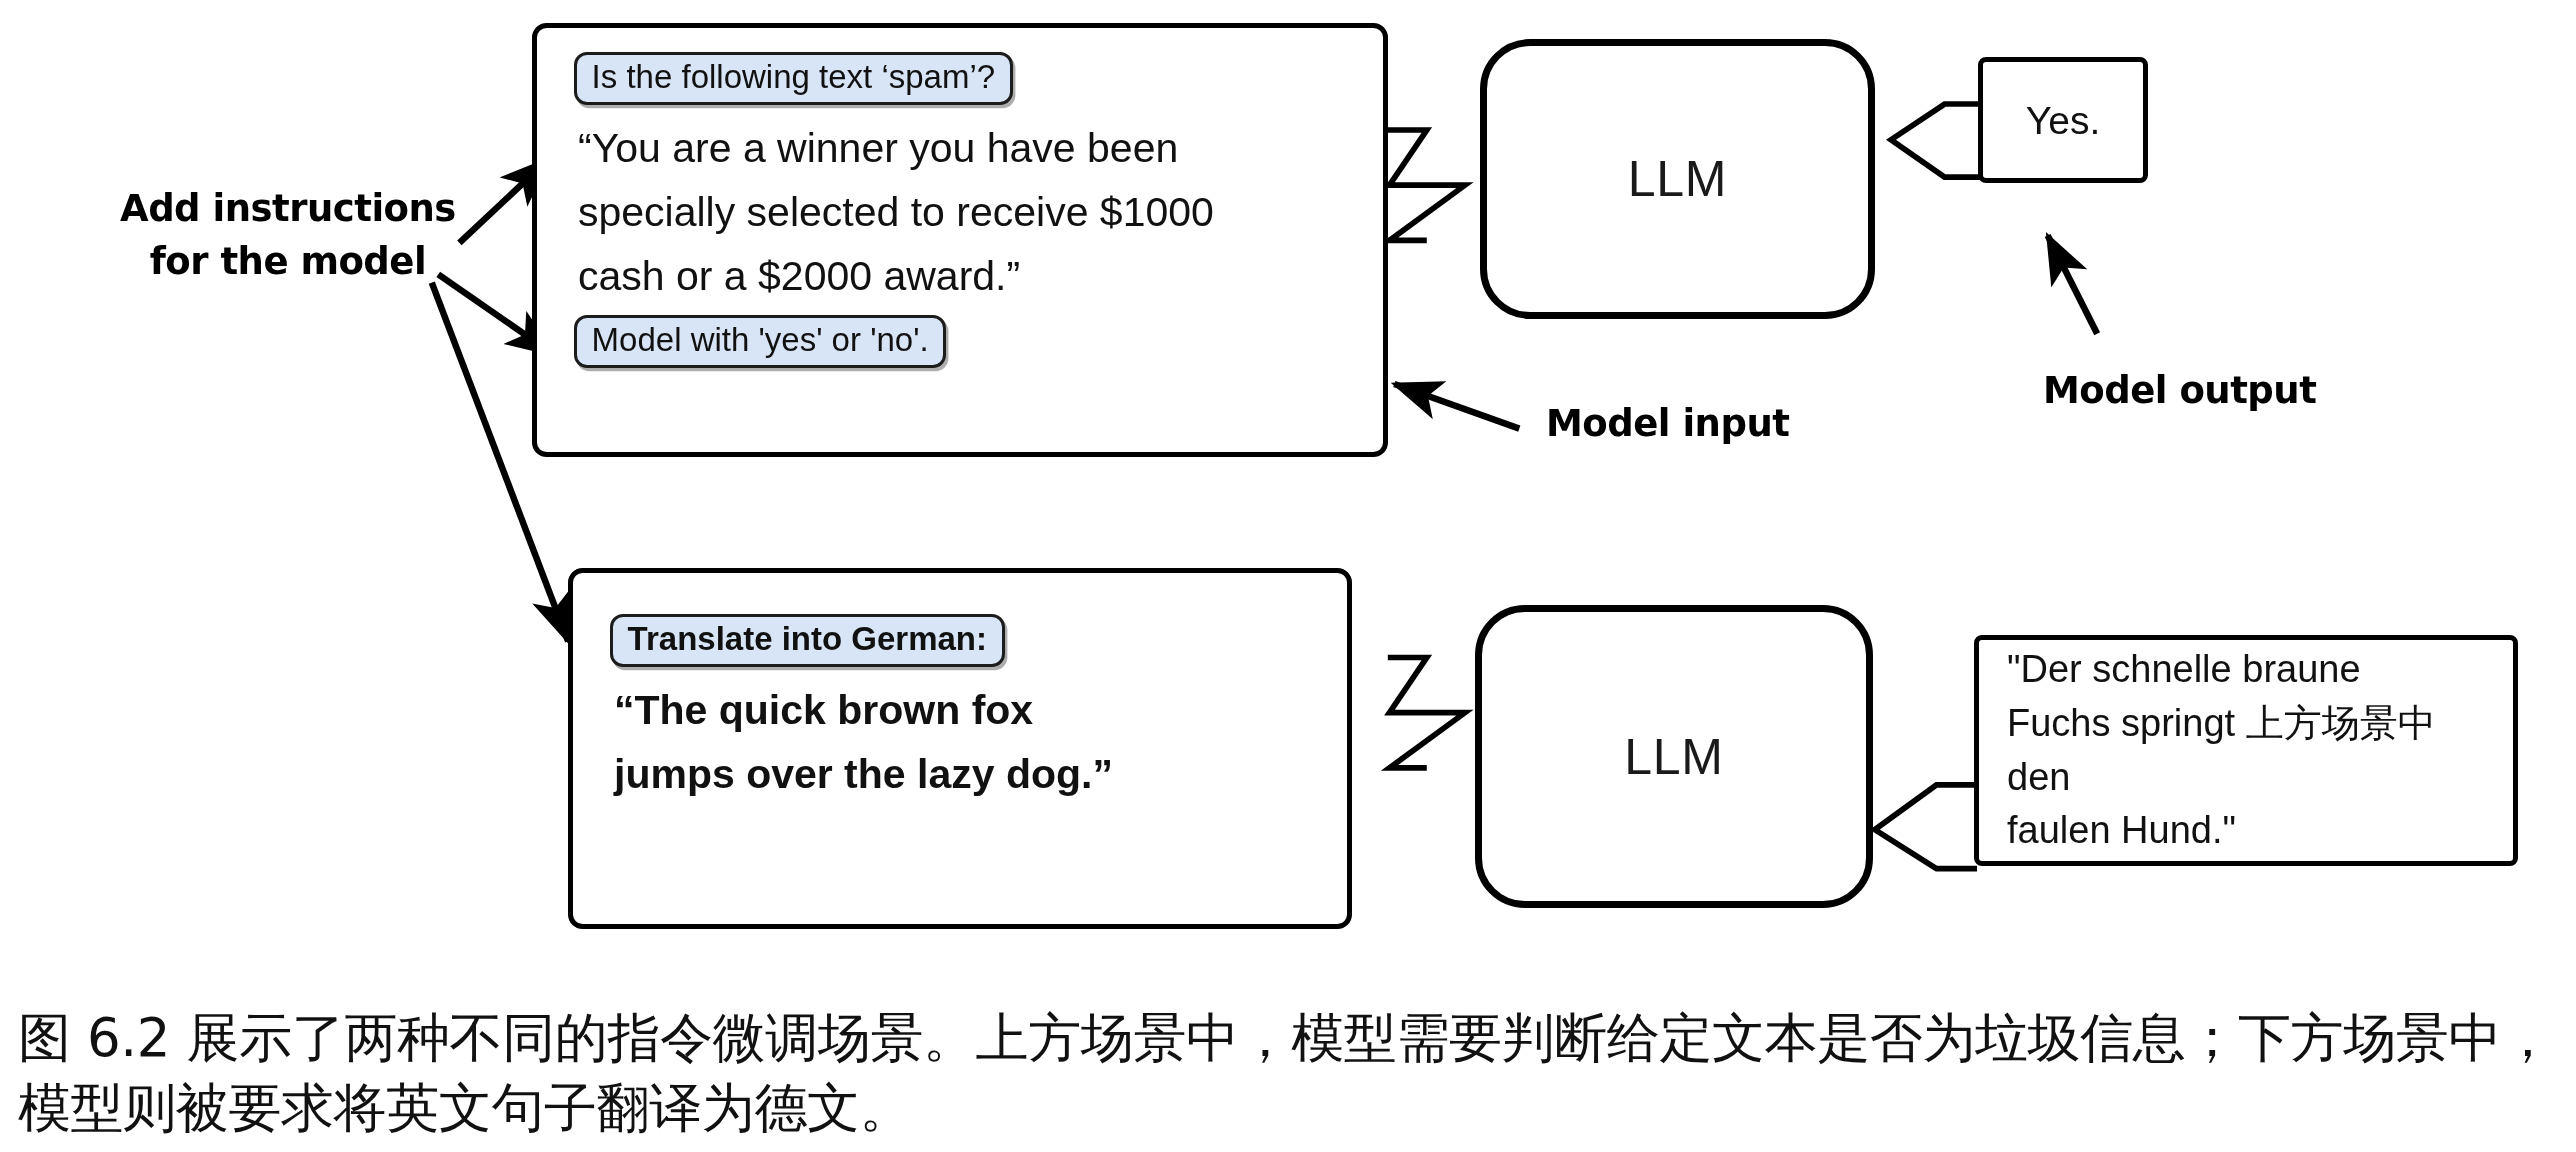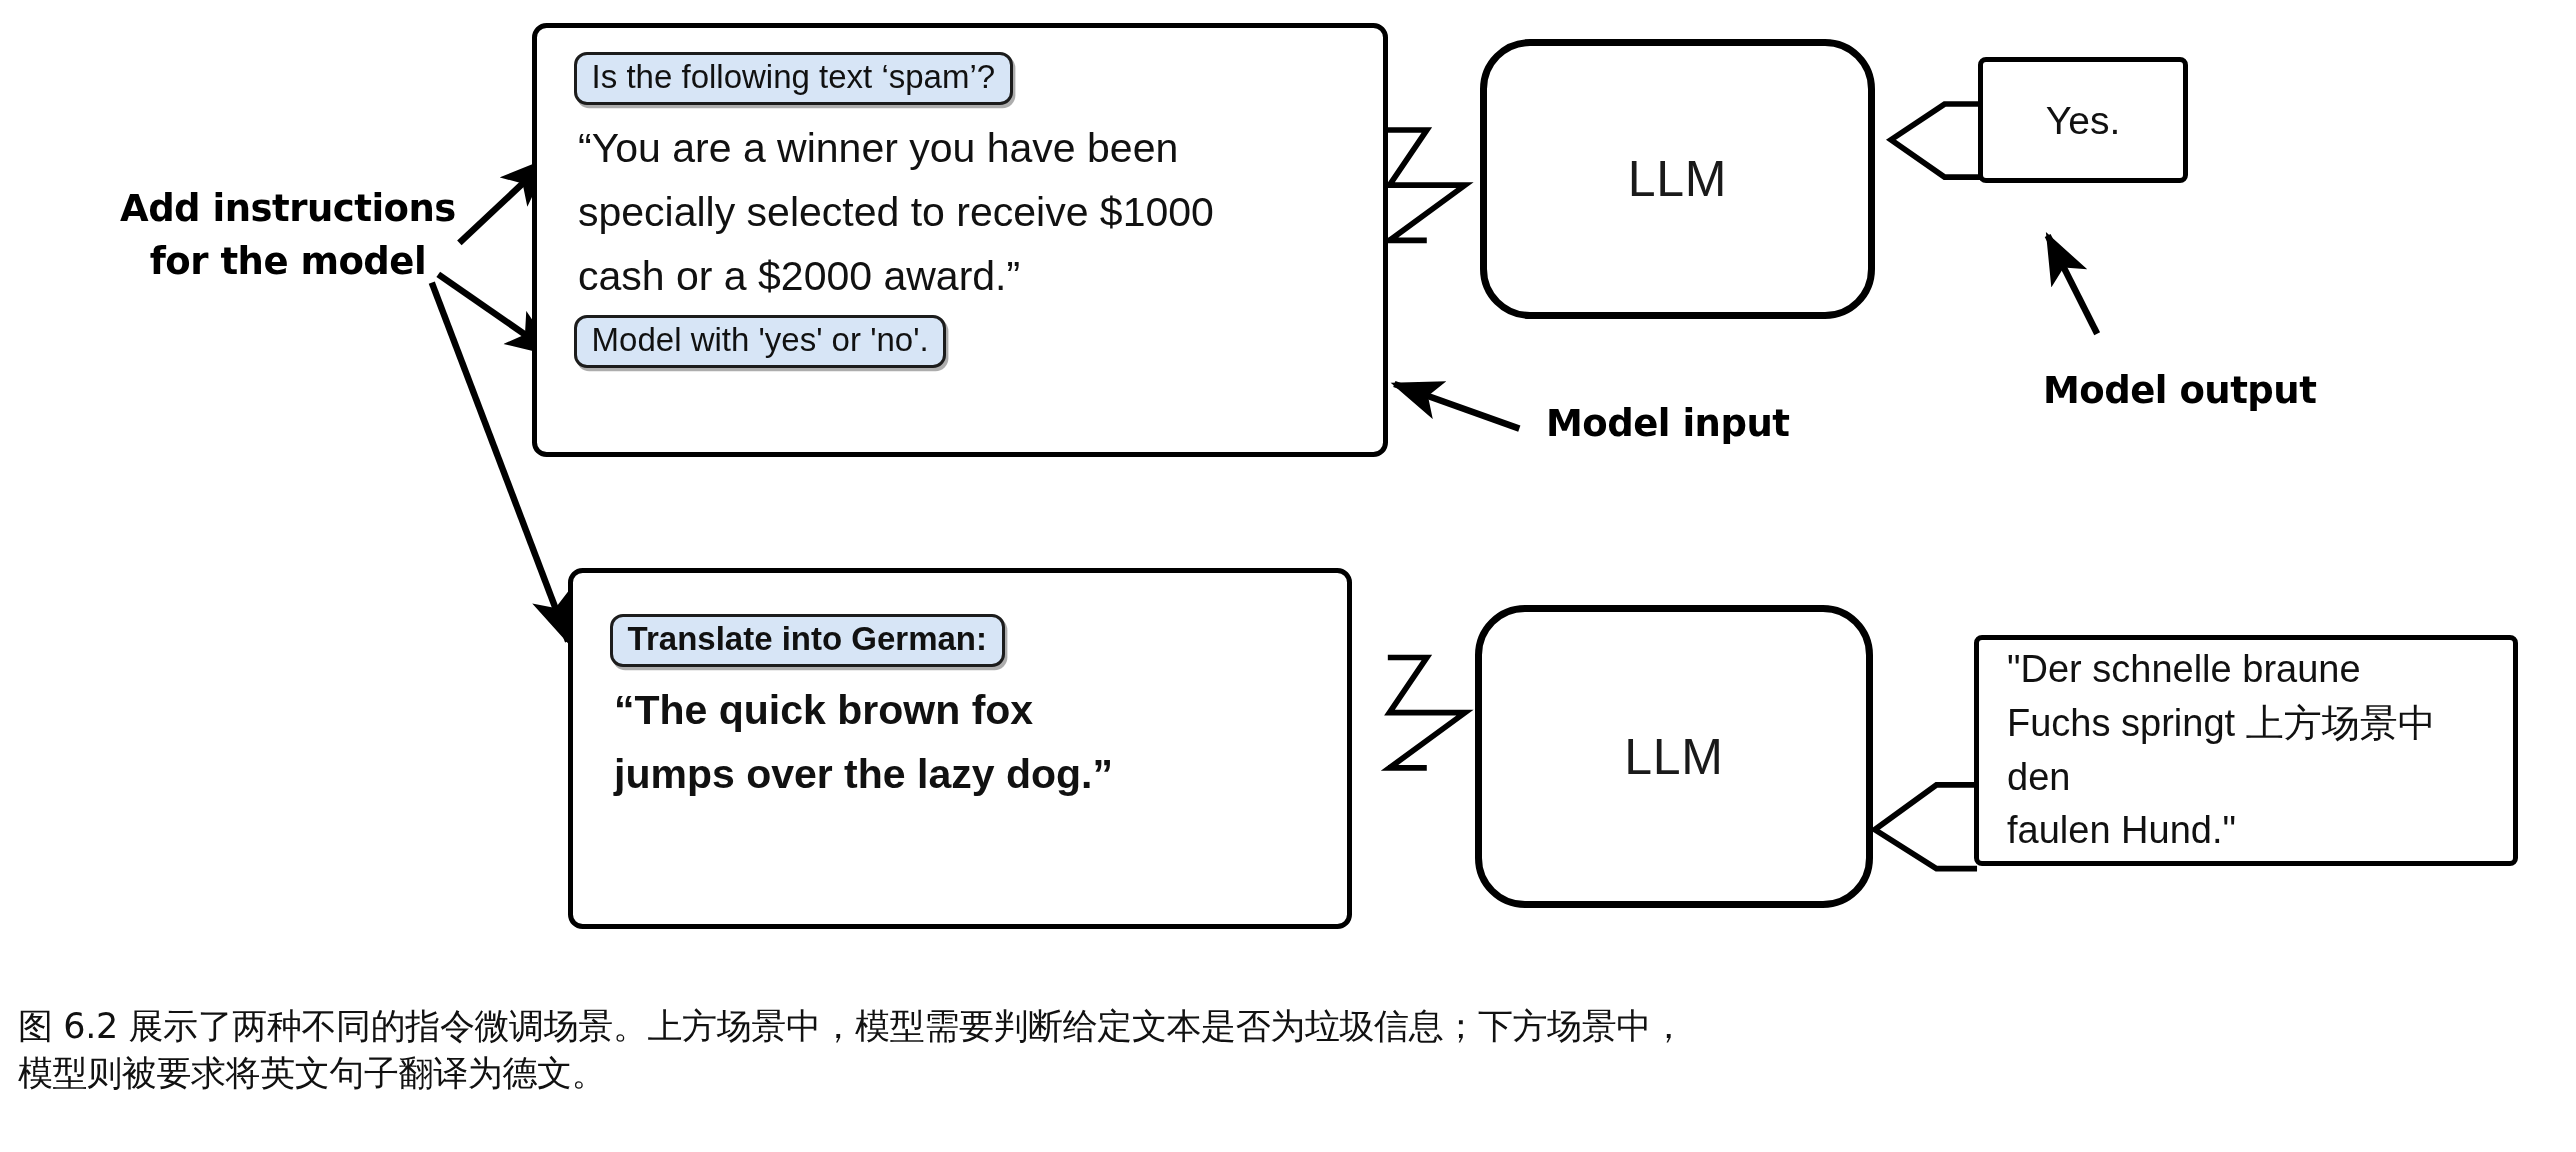--- a/index.html
+++ b/index.html
@@ -95,21 +95,21 @@
   .output-bubble {
     position: absolute;
     box-sizing: border-box;
     background: #ffffff;
     border: 5.7px solid #000000;
     border-radius: 8px;
     display: flex;
     align-items: center;
   }
   #output-bubble-yes {
-    left: 1978px; top: 57px; width: 210px; height: 126px;
+    left: 1978px; top: 57px; width: 170px; height: 126px;
     justify-content: center;
   }
   #output-bubble-german {
     left: 1974px; top: 635px; width: 544px; height: 231px;
     padding: 0 28px;
   }
   .bubble-text {
     font-size: 38px;
     line-height: 1.42;
     color: #111111;
@@ -131,21 +131,21 @@
   #annotation-model-input      { left: 1546px; top: 398px; }
   #annotation-model-output     { left: 2043px; top: 365px; }
 
   
   #caption {
     position: absolute;
     left: 18px;
     top: 1003px;
     width: 2548px;
     font-family: "DejaVu Sans", sans-serif;
-    font-size: 35px;
+    font-size: 53px;
     line-height: 1.33;
     color: #111111;
     letter-spacing: -0.4px;
   }
   #caption .cap-line { display: block; white-space: nowrap; }
 </style>
 </head>
 <body>
 
 <div id="figure">

